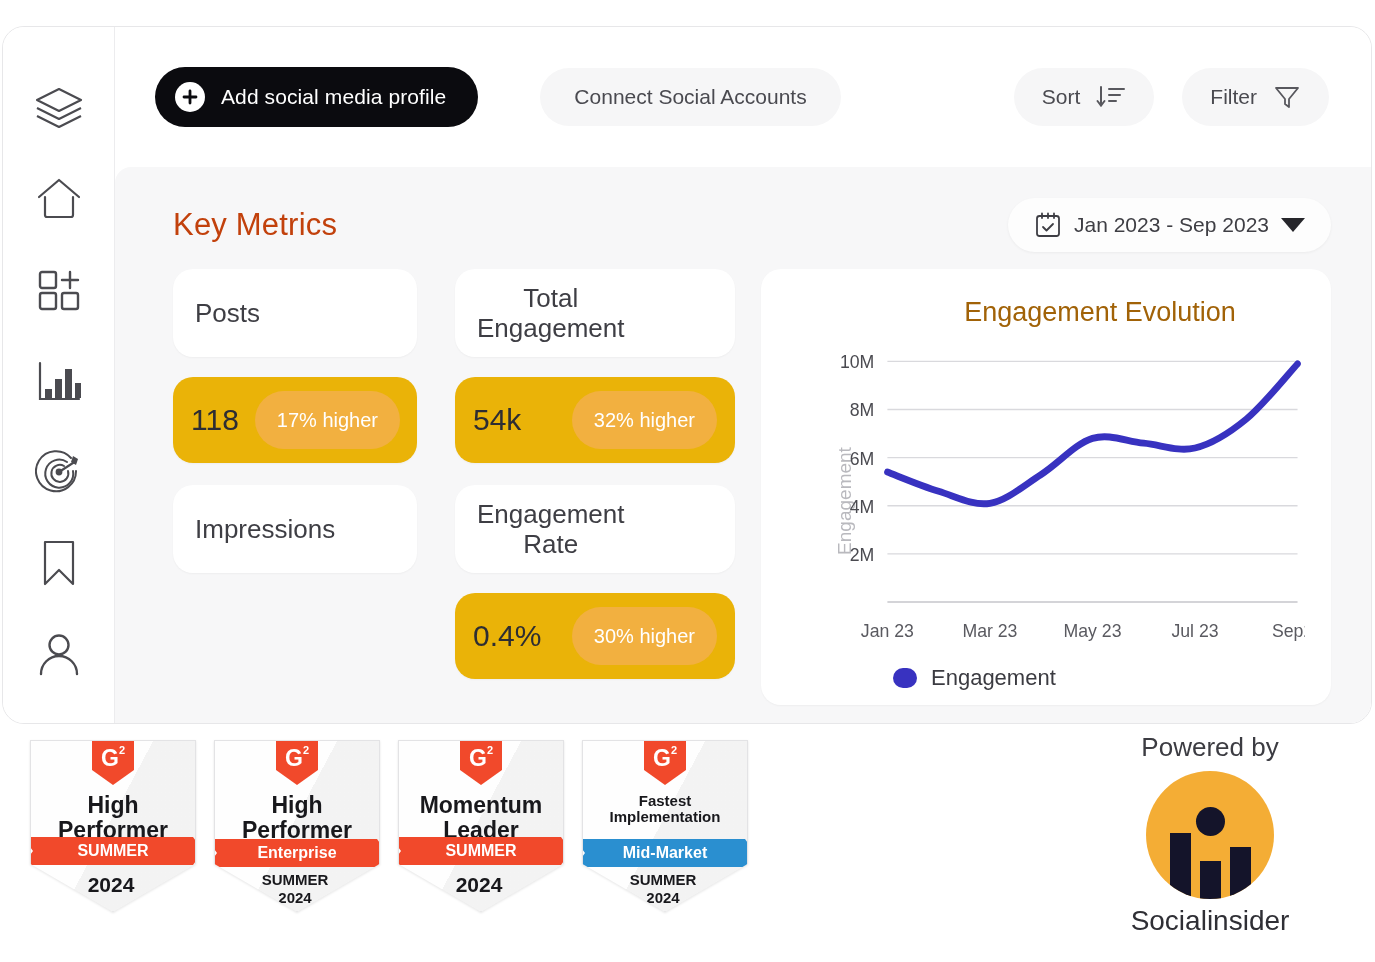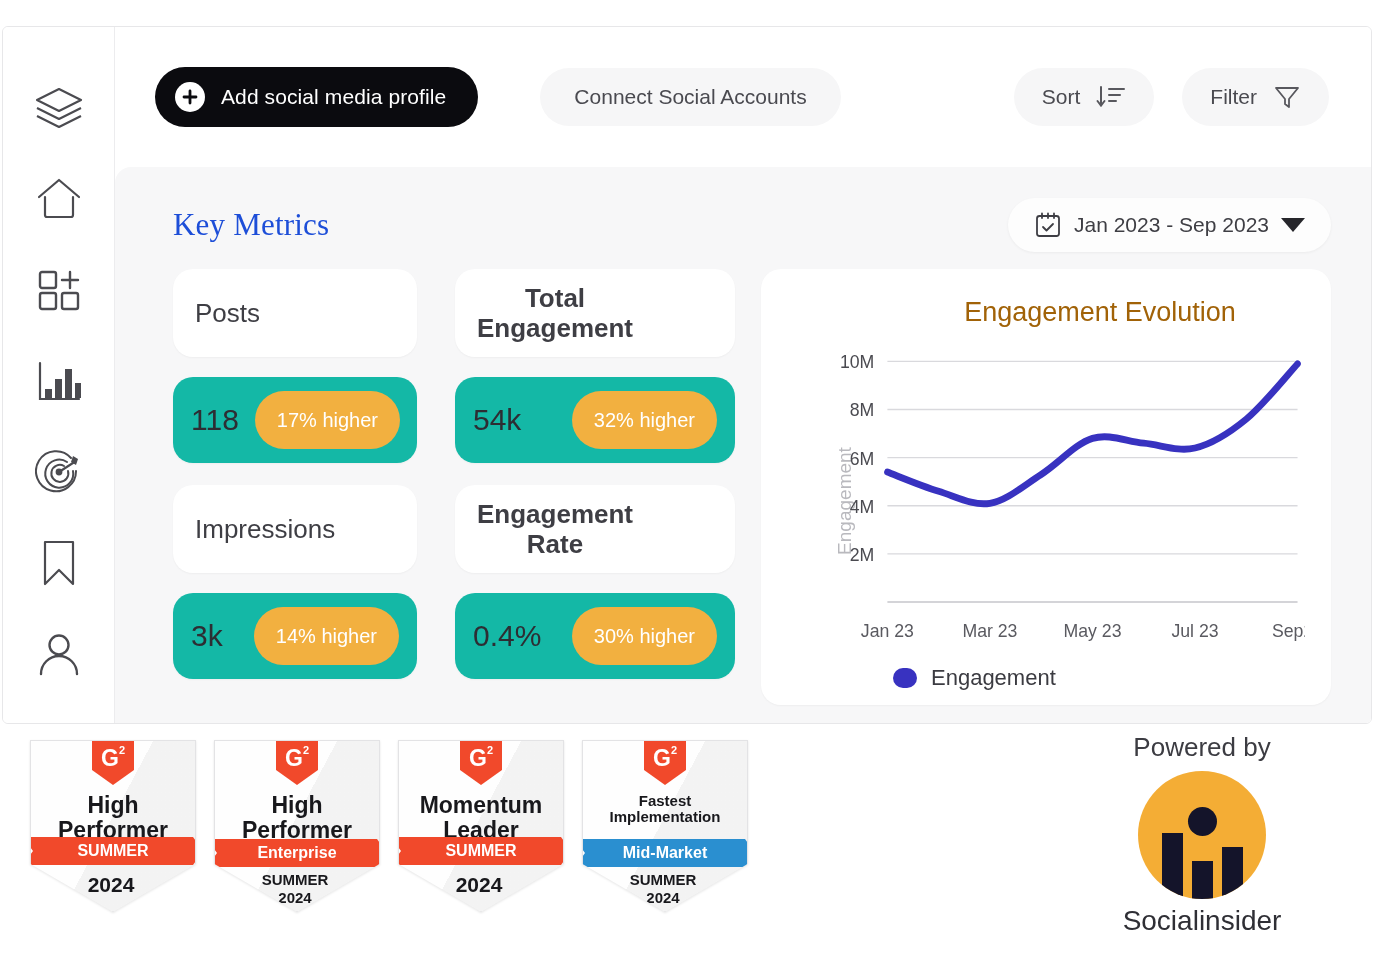--- a/index.html
+++ b/index.html
@@ -10,21 +10,21 @@
     overflow: hidden;
   }
 
   
   .app-window {
     position: absolute;
     left: 2px; top: 26px;
     width: 1370px; height: 698px;
     background: #ffffff;
     border: 1px solid #e7e7e9;
-    border-radius: 6px;
+    border-radius: 22px;
     overflow: hidden;
     display: flex;
   }
 
   
   .sidebar {
     width: 112px;
     flex: 0 0 112px;
     background: #ffffff;
     border-right: 1px solid #ececee;
@@ -105,23 +105,22 @@
     padding: 28px 40px 0 58px;
     min-height: 0;
     position: relative;
   }
   .panel-head {
     display: flex; align-items: center;
     height: 60px;
   }
   .panel-title {
     font-size: 31px;
-    color: #1d4ed8;
+    color: #c2410c;
     letter-spacing: .2px;
-    font-family: Liberation Serif, serif;
   }
   .daterange {
     margin-left: auto;
     display: inline-flex; align-items: center; gap: 12px;
     background: #fdfdfd;
     border-radius: 999px;
     height: 54px;
     padding: 0 26px;
     font-size: 21px;
     color: #3e3e44;
@@ -157,23 +156,23 @@
     background: #ffffff;
     border-radius: 20px;
     height: 88px;
     display: flex; align-items: center;
     padding: 0 22px;
     font-size: 26px;
     color: #3e3e44;
     line-height: 1.17;
     box-shadow: 0 1px 2px rgba(0,0,0,.04);
   }
-  .metric-label-card.two-line { align-items: center; font-weight: bold; }
+  .metric-label-card.two-line { align-items: center; }
   .metric-value-card {
-    background: #14b8a6;
+    background: #eab308;
     border-radius: 20px;
     height: 86px;
     margin-top: 20px;
     display: flex; align-items: center;
     padding: 0 18px;
     gap: 16px;
     box-shadow: 0 1px 2px rgba(0,0,0,.04);
   }
   .metric-value {
     font-size: 30px;
@@ -320,21 +319,21 @@
     text-align: center;
     font-size: 21px;
     font-weight: bold;
     color: #18181c;
     z-index: 2;
   }
   .badge-year.small { font-size: 15px; line-height: 1.18; }
 
   .powered {
     position: absolute;
-    right: 58px; top: 6px;
+    right: 50px; top: 6px;
     width: 230px;
     text-align: center;
   }
   .powered-label { font-size: 26px; color: #3c3c42; }
   .brand-mark {
     width: 128px; height: 128px;
     margin: 8px auto 6px;
     border-radius: 50%;
     background: #f4ad35;
     position: relative;
@@ -515,24 +514,20 @@
               <span class="metric-value">54k</span>
               <span class="metric-delta">32% higher</span>
             </div>
           </div>
 
           <div class="row-gap"></div>
           <div class="row-gap"></div>
 
           <div class="metric-cell">
             <div class="metric-label-card">Impressions</div>
-            <div class="metric-value-card">
-              <span class="metric-value">3k</span>
-              <span class="metric-delta">14% higher</span>
-            </div>
           </div>
 
           <div class="metric-cell">
             <div class="metric-label-card two-line">
               <div>
                 <div>Engagement</div>
                 <div>Rate</div>
               </div>
             </div>
             <div class="metric-value-card">

